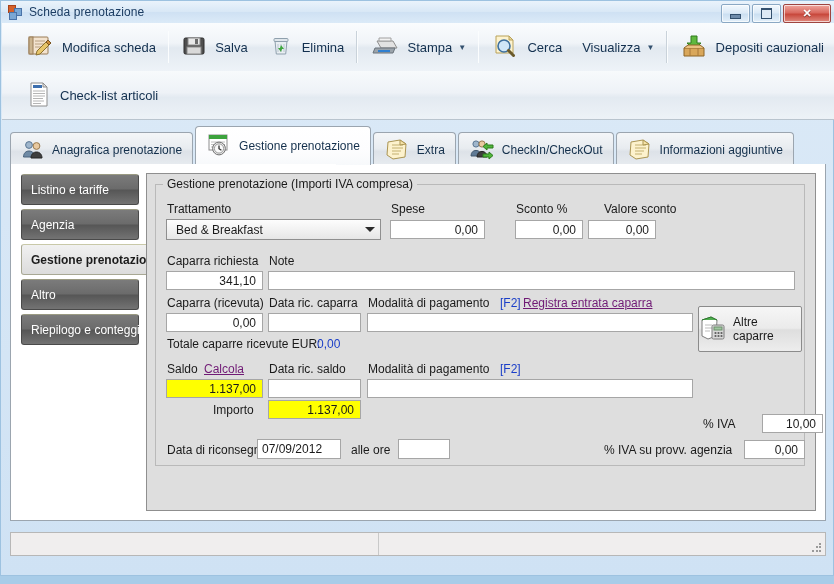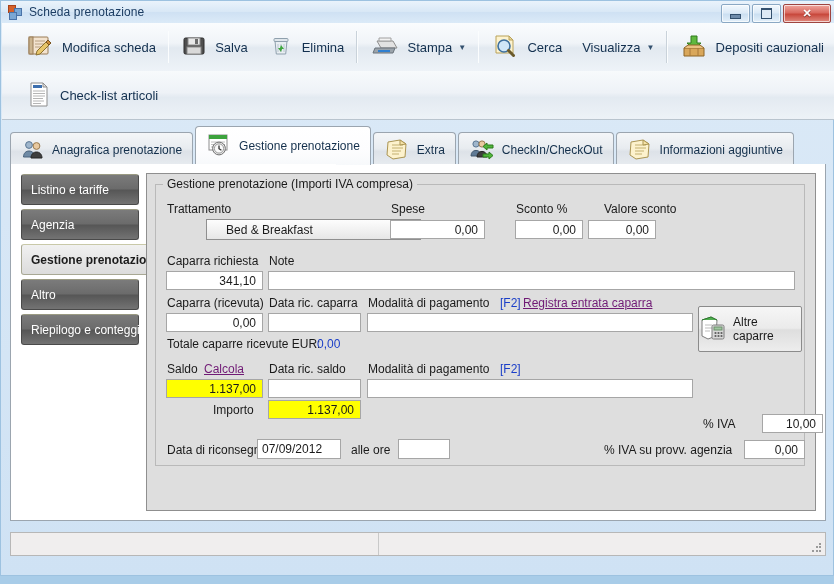--- a/index.html
+++ b/index.html
@@ -135,21 +135,21 @@
     position:absolute;background:#ffffff;border:1px solid #a6a6a6;box-sizing:border-box;
     height:19px;font-size:12px;color:#1a1a1a;display:flex;align-items:center;
     padding:0 4px;overflow:hidden;white-space:nowrap;
   }
   .inp.num{justify-content:flex-end;padding-right:6px;}
   .inp.yellow{background:#ffff00;border-color:#a6a6a6;font-weight:normal;}
   .combo{
     position:absolute;height:21px;box-sizing:border-box;
     background:linear-gradient(180deg,#fdfdfd 0%,#f2f2f2 50%,#e6e6e6 100%);
     border:1px solid #8f8f8f;display:flex;align-items:center;
-    font-size:12px;color:#1a1a1a;padding-left:19px;margin-left:40px;
+    font-size:12px;color:#1a1a1a;padding-left:9px;
   }
   .combo .arrow{
     position:absolute;right:5px;top:7px;width:0;height:0;
     border-left:5px solid transparent;border-right:5px solid transparent;border-top:5px solid #2b2b2b;
   }
   #altreCaparre{
     position:absolute;left:692px;top:292px;width:105px;height:47px;
     background:linear-gradient(180deg,#f6f6f6 0%,#ebebeb 48%,#dedede 52%,#ededed 100%);
     border:1px solid #8b8b8b;border-radius:2px;box-sizing:border-box;
     display:flex;align-items:center;justify-content:center;

